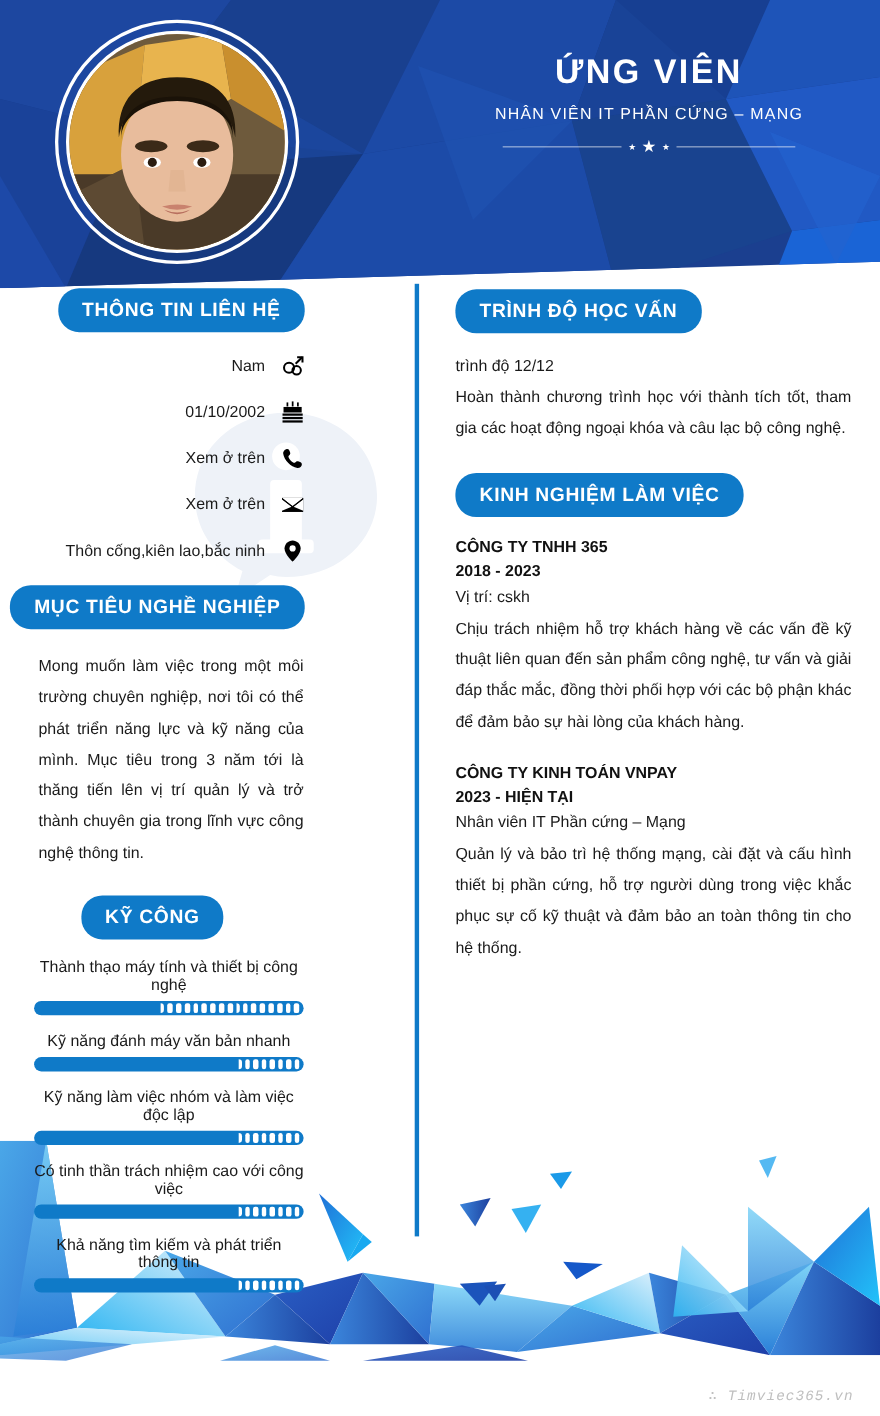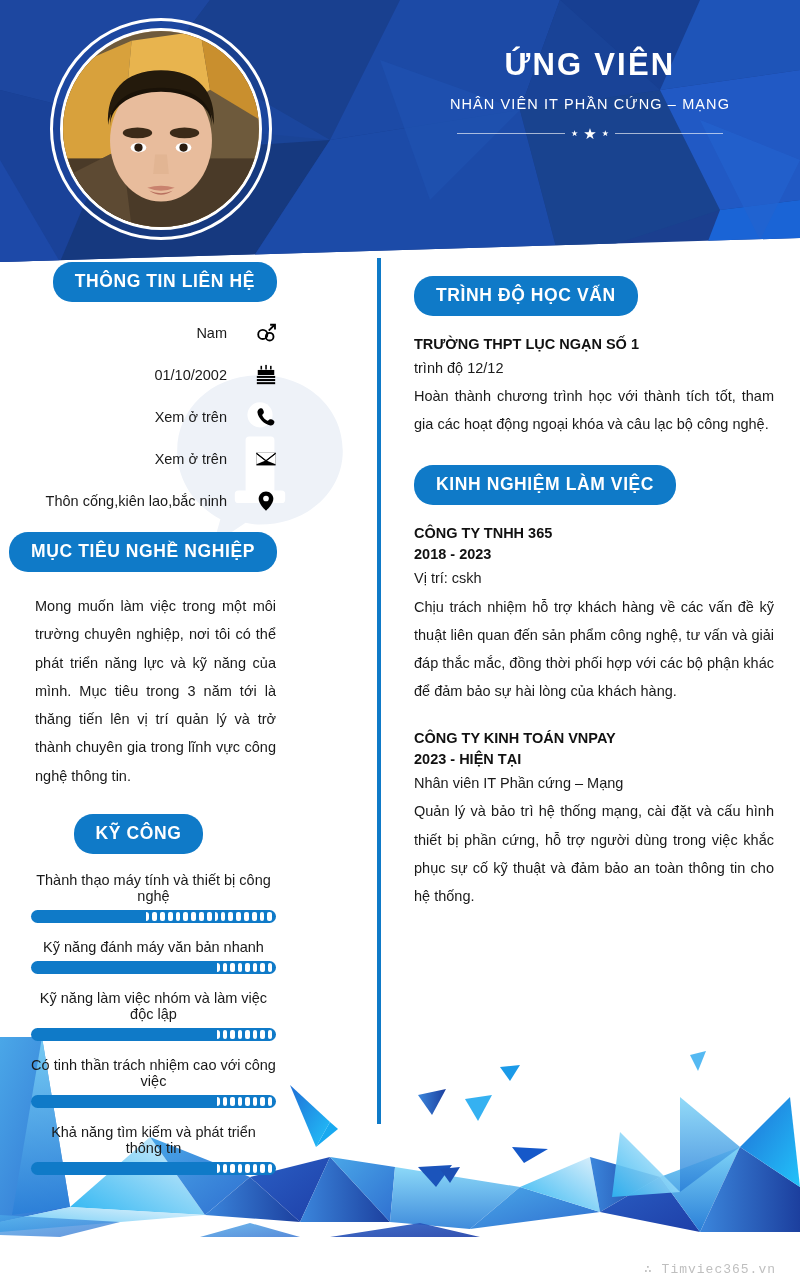--- a/index.html
+++ b/index.html
@@ -64,21 +64,21 @@
   }
 
   
   .watermark {
     position:absolute; left:170px; top:368px; width:180px; height:180px;
     z-index:0; opacity:1;
   }
 
   
   .col-left  { position:absolute; left:0;   top:262px; width:309px; z-index:2; }
-  .col-right { position:absolute; left:381px; top:276px; width:419px; z-index:2; }
+  .col-right { position:absolute; left:381px; top:263px; width:419px; z-index:2; }
 
   
   .pill {
     display:inline-block;
     background:#0f7ac8;
     color:#ffffff;
     font-weight:bold;
     font-size:17.5px;
     letter-spacing:.6px;
     padding:9px 22px 10px;
@@ -86,21 +86,21 @@
     white-space:nowrap;
   }
   .pill-row-right { text-align:right; padding-right:32px; }
   .pill-row-left  { text-align:left;  padding-left:33px; }
   .pill-row-center{ text-align:center; padding-right:32px; }
 
   
   .contact-list { margin-top:20px; padding-right:32px; }
   .contact-row {
     display:flex; align-items:center; justify-content:flex-end;
-    gap:28px; margin-bottom:20px; min-height:22px;
+    gap:14px; margin-bottom:20px; min-height:22px;
   }
   .contact-val { font-size:14.5px; color:#1a1a1a; text-align:right; }
   .contact-ico { width:22px; height:22px; flex:0 0 22px; display:block; }
 
   
   .para {
     font-size:14.5px; line-height:1.95; color:#1a1a1a;
     text-align:justify; text-justify:inter-word;
   }
   .left-body  { padding:0 33px 0 35px; margin-top:20px; }
@@ -138,20 +138,21 @@
 
   
   .footer-deco {
     position:absolute; left:0; bottom:35px; width:800px; height:215px; z-index:1;
   }
   .footer-credit {
     position:absolute; right:24px; bottom:10px;
     font-family:"Liberation Mono", monospace;
     font-size:13px; color:#bfbfbf; letter-spacing:1px;
     z-index:5;
+    font-style:italic;
   }
 </style>
 </head>
 <body>
 
 <div class="header">
   <svg class="header-bg" viewBox="0 0 800 262" preserveAspectRatio="none">
     <defs>
       <clipPath id="hdrClip">
         <path d="M0,0 H800 V238 L0,262 Z"></path>
@@ -392,21 +393,20 @@
 </div>
 
 <div class="col-right">
 
   <div class="pill-row-left">
     <span class="pill">TRÌNH ĐỘ HỌC VẤN</span>
   </div>
 
   <div class="right-body">
     <div class="entry">
-      <div class="entry-title">TRƯỜNG THPT LỤC NGẠN SỐ 1</div>
       <div class="entry-sub">trình độ 12/12</div>
       <p class="entry-desc">Hoàn thành chương trình học với thành tích tốt, tham gia các hoạt động ngoại khóa và câu lạc bộ công nghệ.</p>
     </div>
   </div>
 
   <div class="pill-row-left" style="margin-top:26px;">
     <span class="pill">KINH NGHIỆM LÀM VIỆC</span>
   </div>
 
   <div class="right-body">

